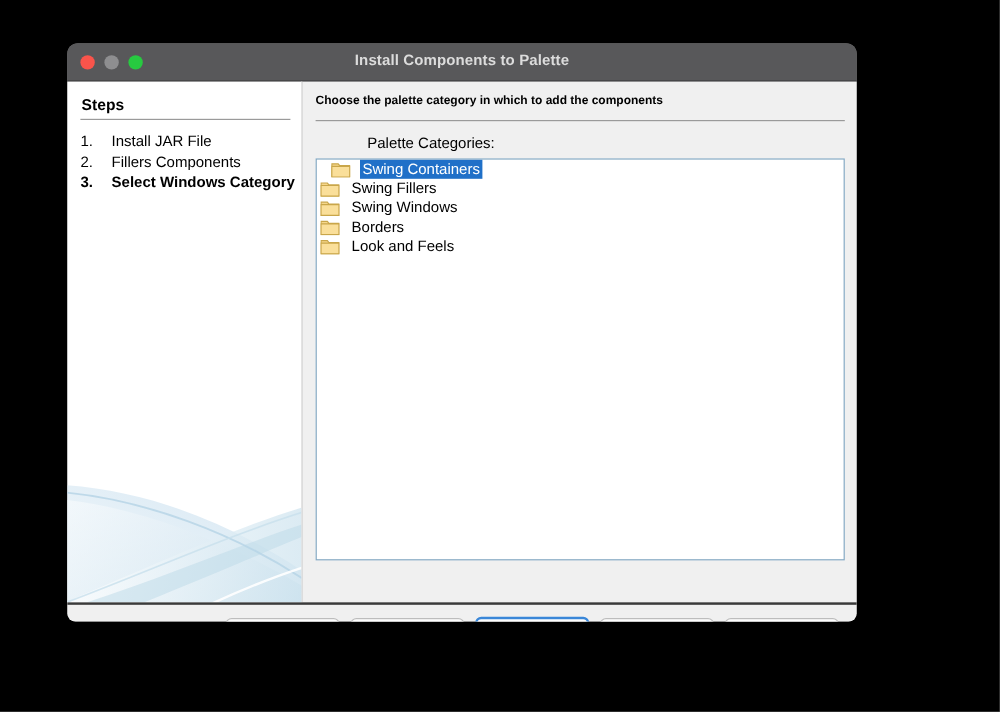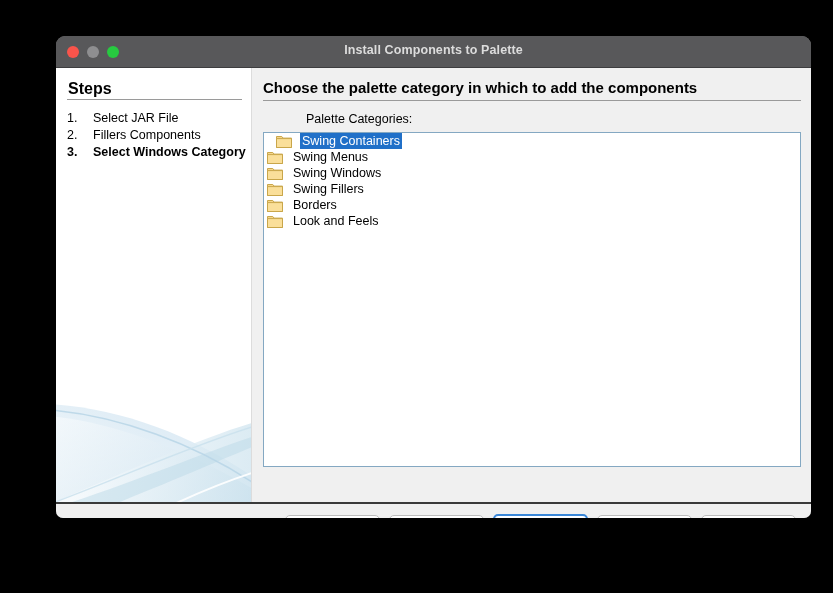--- a/index.html
+++ b/index.html
@@ -13,21 +13,21 @@
     font-family: "Liberation Sans", sans-serif;
     overflow: hidden;
     position: relative;
   }
 
   
   #window {
     position: absolute;
     left: 56px;
     top: 36px;
-    width: 755px;
+    width: 658px;
     height: 482px;
     border-radius: 9px 9px 7px 7px;
     background: #737373;
     overflow: hidden;
     box-shadow: 0 6px 22px rgba(0,0,0,0.55);
   }
 
   
   #titlebar {
     position: relative;
@@ -76,21 +76,21 @@
     width: 195px;
     background: #ffffff;
     border-right: 1px solid #dcdcdc;
     overflow: hidden;
     flex: 0 0 195px;
   }
   #steps-title {
     position: absolute;
     left: 12px;
     top: 12px;
-    font-size: 16px;
+    font-size: 13px;
     font-weight: bold;
     color: #000;
   }
   #steps-rule {
     position: absolute;
     left: 11px;
     top: 31px;
     width: 175px;
     height: 1px;
     background: #9a9a9a;
@@ -126,21 +126,21 @@
   #content-panel {
     position: relative;
     flex: 1 1 auto;
     background: #f0f0f0;
   }
   #content-header {
     position: absolute;
     left: 11px;
     top: 11px;
     right: 10px;
-    font-size: 15px;
+    font-size: 10px;
     font-weight: bold;
     color: #000;
   }
   #content-rule {
     position: absolute;
     left: 11px;
     top: 32px;
     right: 10px;
     height: 1px;
     background: #9a9a9a;
@@ -241,21 +241,21 @@
 
   <div id="body-split">
 
     <div id="steps-panel">
       <div id="steps-title">Steps</div>
       <div id="steps-rule"></div>
 
       <div id="steps-list">
         <div class="step-row">
           <span class="step-num">1.</span>
-          <span class="step-label">Select JAR File</span>
+          <span class="step-label">Install JAR File</span>
         </div>
         <div class="step-row">
           <span class="step-num">2.</span>
           <span class="step-label">Fillers Components</span>
         </div>
         <div class="step-row current">
           <span class="step-num">3.</span>
           <span class="step-label">Select Windows Category</span>
         </div>
       </div>
@@ -298,35 +298,28 @@
                 <path d="M0.5,1.5 h5.3 l1.3,1.6 h8.4 v9.4 h-15 z" fill="#f6d78c" stroke="#c9a64a" stroke-width="1"></path>
                 <path d="M0.5,3.6 h15 v8.9 h-15 z" fill="#fadf9a" stroke="#c9a64a" stroke-width="1"></path>
               </svg></span>
             <span class="sel-wrap">Swing Containers</span>
           </div>
           <div class="cat-row">
             <span class="folder"><svg viewBox="0 0 16 13" width="16" height="13">
                 <path d="M0.5,1.5 h5.3 l1.3,1.6 h8.4 v9.4 h-15 z" fill="#f6d78c" stroke="#c9a64a" stroke-width="1"></path>
                 <path d="M0.5,3.6 h15 v8.9 h-15 z" fill="#fadf9a" stroke="#c9a64a" stroke-width="1"></path>
               </svg></span>
-            <span class="sel-wrap">Swing Menus</span>
+            <span class="sel-wrap">Swing Fillers</span>
           </div>
           <div class="cat-row">
             <span class="folder"><svg viewBox="0 0 16 13" width="16" height="13">
                 <path d="M0.5,1.5 h5.3 l1.3,1.6 h8.4 v9.4 h-15 z" fill="#f6d78c" stroke="#c9a64a" stroke-width="1"></path>
                 <path d="M0.5,3.6 h15 v8.9 h-15 z" fill="#fadf9a" stroke="#c9a64a" stroke-width="1"></path>
               </svg></span>
             <span class="sel-wrap">Swing Windows</span>
-          </div>
-          <div class="cat-row">
-            <span class="folder"><svg viewBox="0 0 16 13" width="16" height="13">
-                <path d="M0.5,1.5 h5.3 l1.3,1.6 h8.4 v9.4 h-15 z" fill="#f6d78c" stroke="#c9a64a" stroke-width="1"></path>
-                <path d="M0.5,3.6 h15 v8.9 h-15 z" fill="#fadf9a" stroke="#c9a64a" stroke-width="1"></path>
-              </svg></span>
-            <span class="sel-wrap">Swing Fillers</span>
           </div>
           <div class="cat-row">
             <span class="folder"><svg viewBox="0 0 16 13" width="16" height="13">
                 <path d="M0.5,1.5 h5.3 l1.3,1.6 h8.4 v9.4 h-15 z" fill="#f6d78c" stroke="#c9a64a" stroke-width="1"></path>
                 <path d="M0.5,3.6 h15 v8.9 h-15 z" fill="#fadf9a" stroke="#c9a64a" stroke-width="1"></path>
               </svg></span>
             <span class="sel-wrap">Borders</span>
           </div>
           <div class="cat-row">
             <span class="folder"><svg viewBox="0 0 16 13" width="16" height="13">

